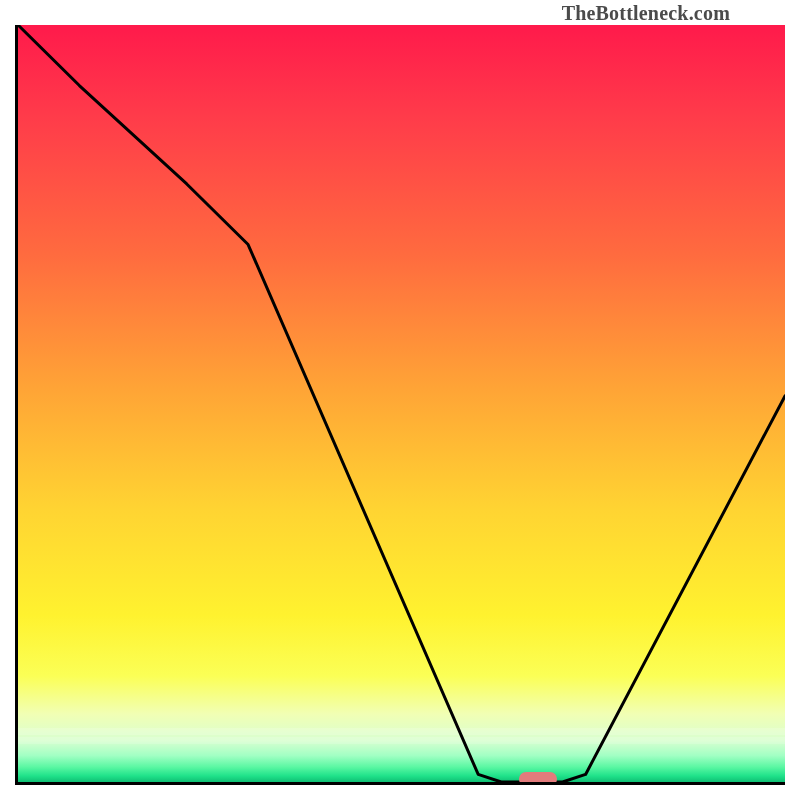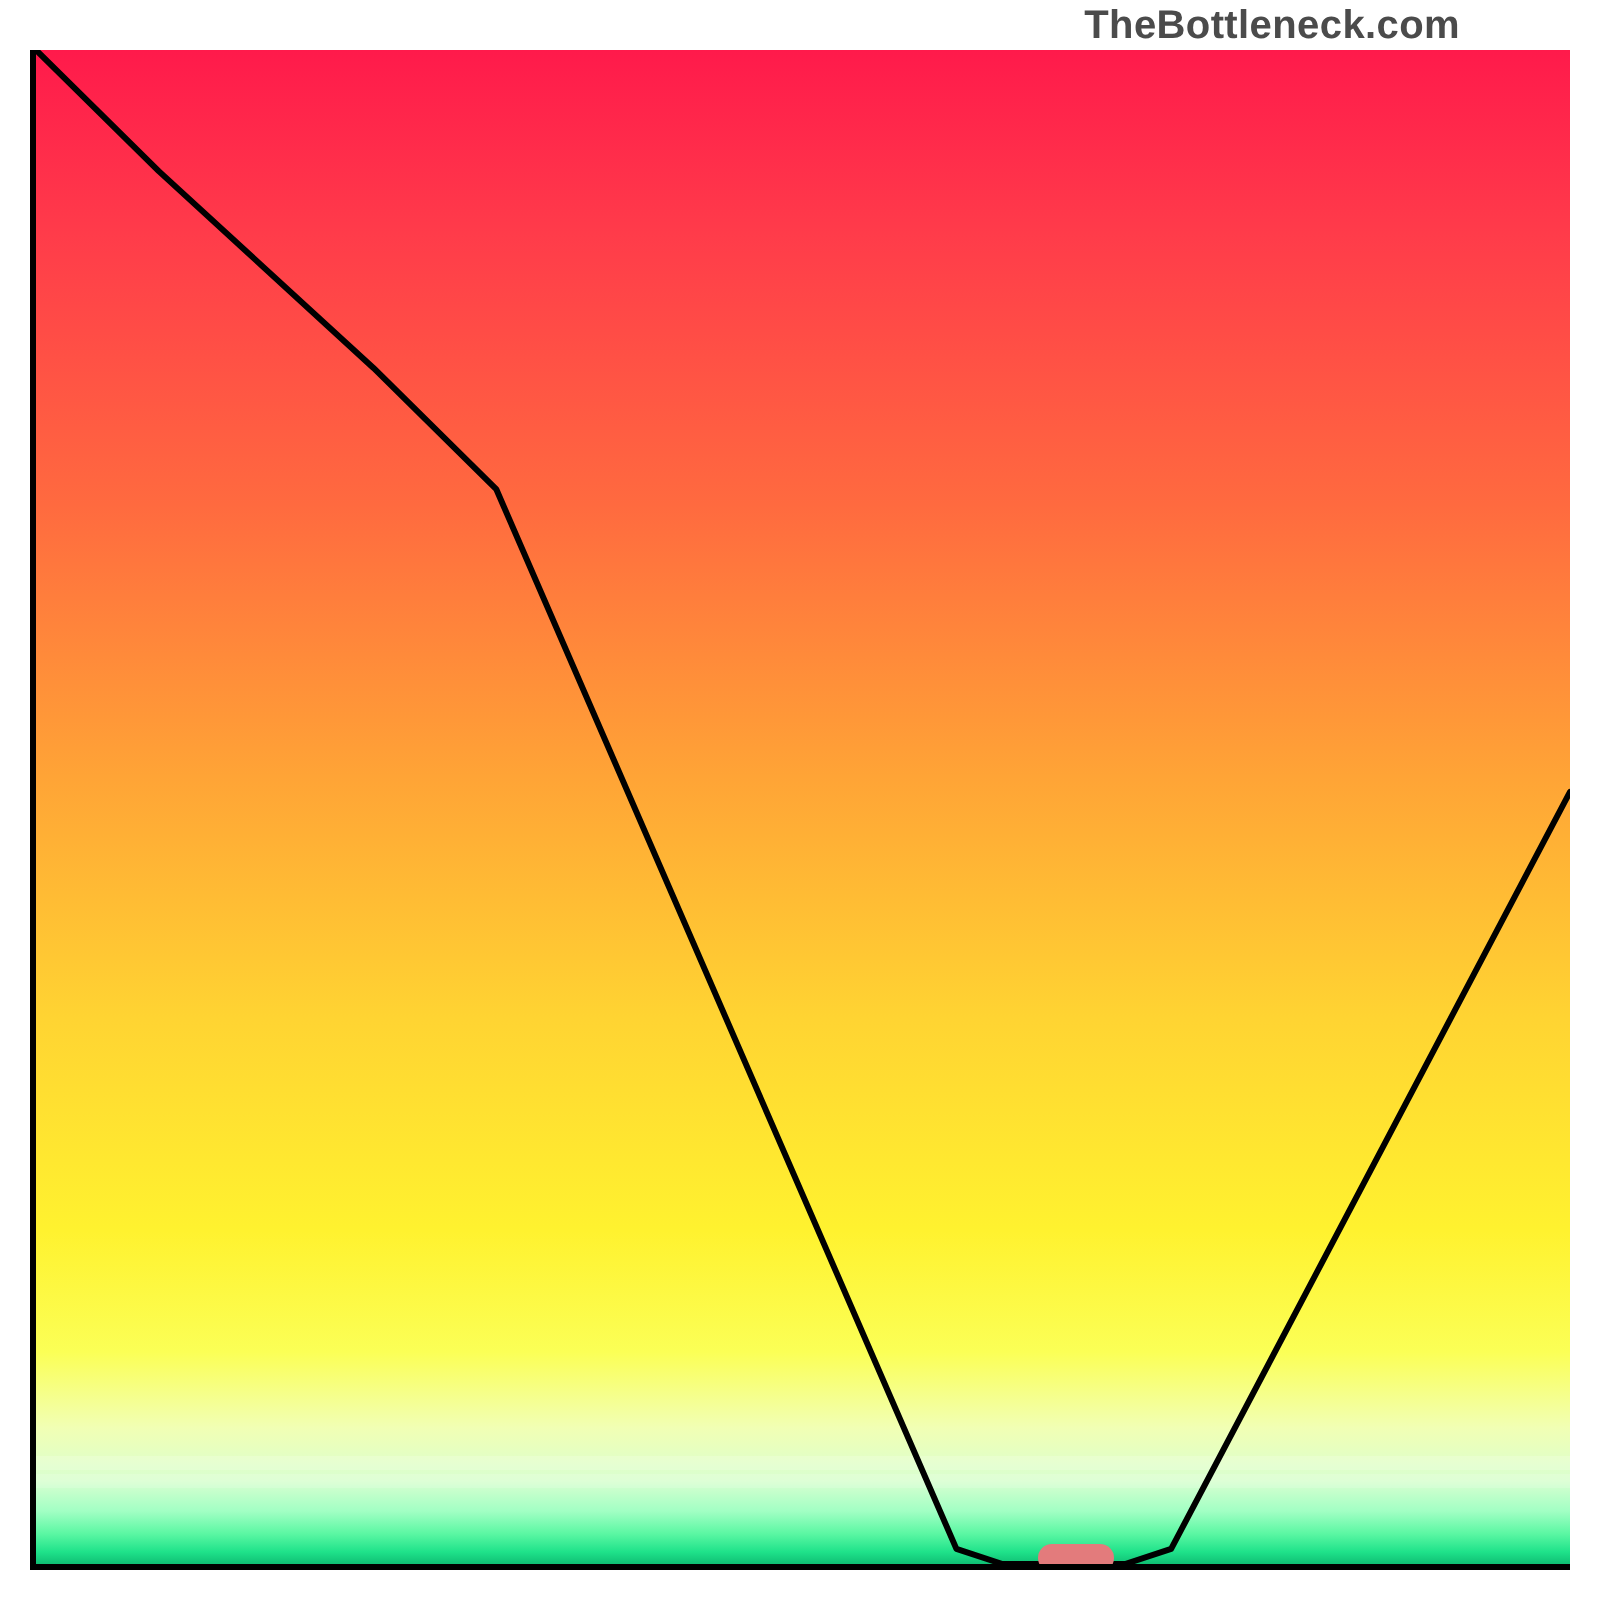--- a/index.html
+++ b/index.html
@@ -8,20 +8,21 @@
     width: 800px;
     height: 800px;
     background: #ffffff;
     overflow: hidden;
     font-family: Arial, Helvetica, sans-serif;
   }
   .wrap {
     position: relative;
     width: 740px;
     height: 800px;
+    font-family: Liberation Serif, serif;
   }
   .watermark {
     position: absolute;
     top: 2px;
     right: 10px;
     font-size: 20px;
     font-weight: 600;
     color: #4b4b4b;
     letter-spacing: 0.2px;
   }

